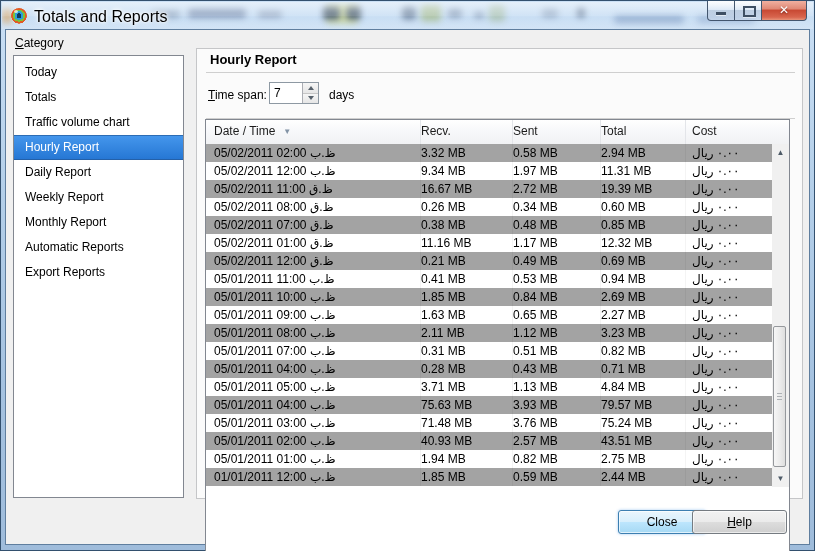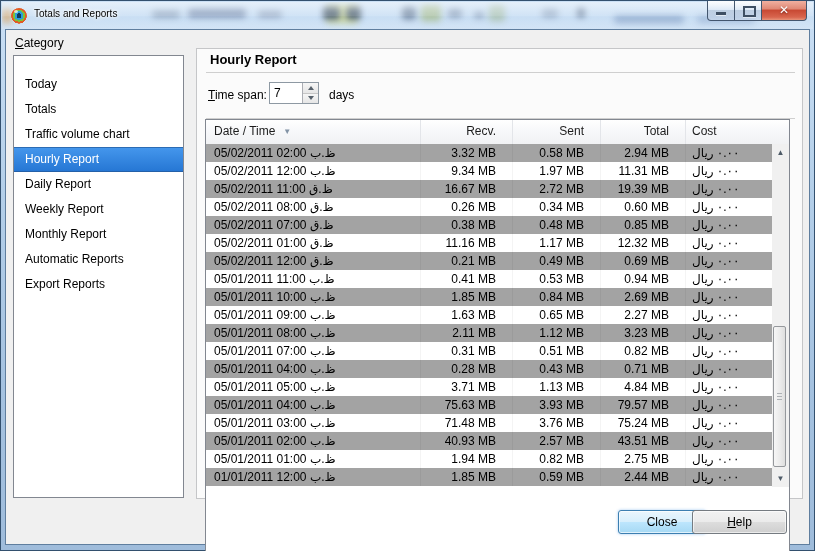--- a/index.html
+++ b/index.html
@@ -7,40 +7,40 @@
        font-family:"Liberation Sans","DejaVu Sans",sans-serif;font-size:12px;color:#000;background:#9EB6CE}
   
   .window{position:absolute;inset:0;box-sizing:border-box;border:1px solid #33506E;
           background:linear-gradient(180deg,#CBE0F5 0%,#B4CFE9 35%,#A5C2E0 70%,#9FBCDB 100%)}
   .titlebar{position:absolute;left:1px;right:1px;top:1px;height:27px;overflow:hidden}
   .titlebar::after{content:"";position:absolute;inset:0;background:linear-gradient(180deg,rgba(255,255,255,.5),rgba(255,255,255,.15) 50%,rgba(255,255,255,0) 55%,rgba(255,255,255,.2))}
   .blob{position:absolute;filter:blur(3px);border-radius:4px}
   .app-icon{position:absolute;left:9px;top:6px;width:16px;height:16px;border-radius:50%;z-index:3;
     background:radial-gradient(circle at 50% 48%,#0E3A5C 0 2.5px,#2B9FD8 2.5px 4.5px,#7CC238 4.5px 6px,#E25A23 6px 7.8px,rgba(0,0,0,0) 8px)}
   .app-icon::after{content:"";position:absolute;left:3px;top:2px;width:4px;height:3px;border-radius:50%;background:rgba(255,255,255,.7)}
-  .title-text{position:absolute;left:32px;top:6px;z-index:3;font-size:10px;color:#000;
+  .title-text{position:absolute;left:32px;top:6px;z-index:3;font-size:16px;color:#000;
     text-shadow:0 0 6px #fff,0 0 4px #fff,0 0 2px #fff}
   .caption-buttons{position:absolute;top:0;right:7px;display:flex;z-index:4}
   .cap-btn{box-sizing:border-box;height:20px;border:1px solid #43566E;border-top:none;
     background:linear-gradient(180deg,rgba(255,255,255,.9),rgba(225,234,246,.6) 45%,rgba(168,186,209,.55) 50%,rgba(205,219,237,.7));
     position:relative;cursor:default}
   .cap-min{width:28px;border-radius:0 0 0 4px}
   .cap-max{width:27px;border-left:none}
   .cap-close{width:45px;border-left:none;border-radius:0 0 4px 0;
     background:linear-gradient(180deg,#F0B0A0 0%,#E08A77 40%,#C94A34 50%,#D8654E 85%,#E89379 100%)}
   .min-glyph{position:absolute;left:50%;top:11px;width:10px;height:3px;margin-left:-5px;background:#3E4F63;box-shadow:0 1px 0 rgba(255,255,255,.55)}
   .max-glyph{position:absolute;left:50%;top:5px;width:9px;height:7px;margin-left:-5px;border:2px solid #3E4F63;box-shadow:0 1px 0 rgba(255,255,255,.45)}
   .close-glyph{display:block;text-align:center;line-height:18px;font-size:12px;font-weight:bold;color:#fff;text-shadow:0 1px 2px rgba(60,0,0,.6)}
   
   .client{position:absolute;left:4px;right:4px;top:28px;bottom:5px;box-sizing:border-box;
           background:#F0F0F0;border:1px solid #5F7E9E}
   
   .cat-label{position:absolute;left:9px;top:6px}
   .listbox{position:absolute;left:7px;top:25px;width:171px;height:443px;box-sizing:border-box;
-           background:#fff;border:1px solid #828790;padding-top:16px}
+           background:#fff;border:1px solid #828790;padding-top:4px}
   .sb-item{height:25px;line-height:25px;padding-left:11px;white-space:nowrap;cursor:default}
   .sb-item.selected{color:#fff;background:linear-gradient(180deg,#4496EC,#2677D4);
            border-top:1px solid #2C6CB4;border-bottom:1px solid #2460A8;height:23px;line-height:23px}
   
   .panel{position:absolute;left:190px;top:18px;width:607px;height:451px;box-sizing:border-box;
          background:#FBFBFB;border:1px solid #C5C6C8}
   .panel-title{position:absolute;left:13px;top:3px;font-size:13px;font-weight:bold}
   .sep{position:absolute;left:9px;right:7px;height:1px;background:#CFCFCF}
   .sep1{top:23px}.sep2{top:69px}
   .ts-label{position:absolute;left:11px;top:39px}
@@ -61,21 +61,21 @@
              background:linear-gradient(180deg,#FFFFFF,#F7F8FA 45%,#F1F2F4);border-bottom:1px solid #D9DADC}
   .hc{box-sizing:border-box;border-right:1px solid #E3E5E9;color:#1C1C1C;cursor:default}
   .hc-fill{width:17px;border-right:none}
   .sort-icon{display:inline-block;margin-left:8px;font-size:8px;color:#8293A5;vertical-align:1px}
   .lv-body{position:absolute;left:0;top:24px;width:566px}
   .lv-row{display:flex;height:18px;line-height:18px;background:#fff;cursor:default}
   .lv-row.odd{background:#a3a3a3}
   .c{box-sizing:border-box;overflow:hidden;white-space:nowrap;border-right:1px solid rgba(0,0,0,0.045)}
   .c-date{width:215px;padding-left:8px}
   .c-recv{width:92px}.c-sent{width:88px}.c-total{width:85px}
-  .c-num{text-align:right;padding-right:16px}
+  .c-num{padding-right:8px}
   .c-cost{width:86px;padding-left:6px;border-right:none}
   
   .scrollbar{position:absolute;top:24px;right:0;width:17px;height:343px;background:#F0F0F0}
   .sb-btn{position:absolute;left:0;width:17px;height:17px;text-align:center;line-height:17px;font-size:8px;color:#4D5A67;cursor:default}
   .sb-btn-up{top:0}.sb-btn-down{bottom:0}
   .sb-thumb{position:absolute;left:1px;top:182px;width:13px;height:141px;box-sizing:border-box;
             border:1px solid #95989C;border-radius:2px;cursor:default;
             background:linear-gradient(90deg,#F6F6F6,#ECECEC 50%,#DEDEDE)}
   .sb-thumb::after{content:"";position:absolute;left:3px;right:3px;top:50%;margin-top:-4px;height:8px;
             background:repeating-linear-gradient(180deg,#AEB2B6 0 1px,rgba(0,0,0,0) 1px 3px)}

